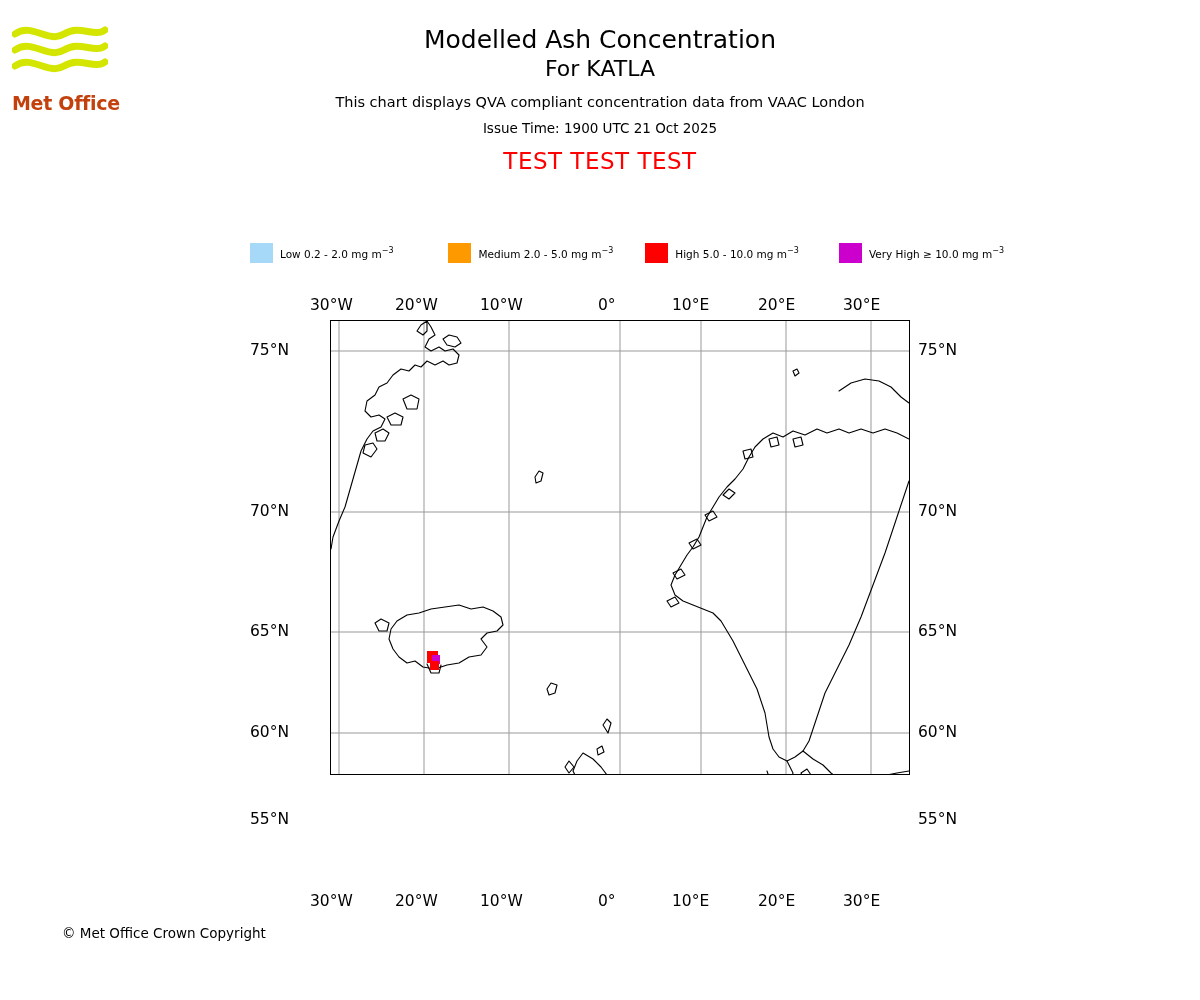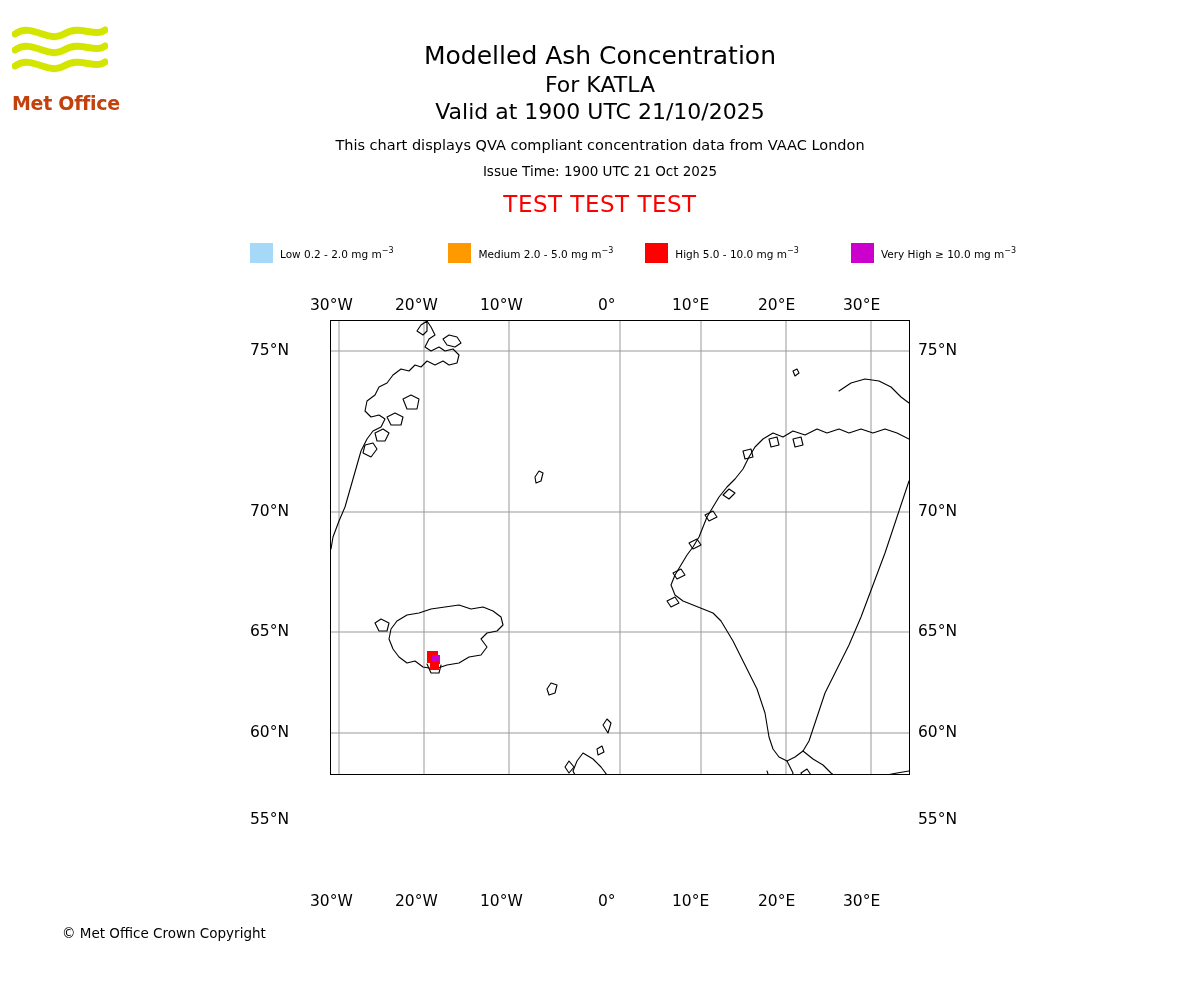--- a/index.html
+++ b/index.html
@@ -35,21 +35,21 @@
     font-weight: bold;
     color: #c2410c;
     letter-spacing: -0.3px;
     margin-top: 12px;
   }
 
   
   #title-block {
     position: absolute;
     left: 0;
-    top: 40px;
+    top: 24px;
     width: 1200px;
     text-align: center;
   }
   .title-main {
     font-size: 25px;
     line-height: 31px;
     font-family: "DejaVu Sans", sans-serif;
   }
   .title-sub {
     font-size: 22px;
@@ -91,21 +91,21 @@
     display: inline-block;
   }
   .legend-label {
     font-size: 10.5px;
     margin-left: 7px;
     white-space: nowrap;
   }
   .legend-label sup { font-size: 8px; }
   .le-0 { margin-right: 40px; }
   .le-1 { margin-right: 32px; padding-left: 15px; }
-  .le-2 { margin-right: 52px; }
+  .le-2 { margin-right: 40px; }
 
   
   #map-wrap {
     position: absolute;
     left: 330px;
     top: 320px;
     width: 580px;
     height: 455px;
   }
   #map-frame {
@@ -145,21 +145,20 @@
         <path d="M3 44 C 20 32, 36 54, 52 44 C 68 34, 82 48, 93 40"></path>
       </g>
     </svg>
   </div>
   <div id="logo-text">Met Office</div>
 </div>
 
 <div id="title-block">
   <div class="title-main">Modelled Ash Concentration</div>
   <div class="title-sub">For KATLA</div>
-  <div class="title-sub">Valid at 1900 UTC 21/10/2025</div>
   <div class="note">This chart displays QVA compliant concentration data from VAAC London</div>
   <div class="issue">Issue Time: 1900 UTC 21 Oct 2025</div>
   <div class="test-banner">TEST TEST TEST</div>
 </div>
 
 <div id="legend">
   <div class="legend-entry le-0">
     <span class="legend-swatch" style="background:#a6d9f7"></span>
     <span class="legend-label"><span>Low 0.2 - 2.0 mg m</span><sup>−3</sup></span>
   </div>

